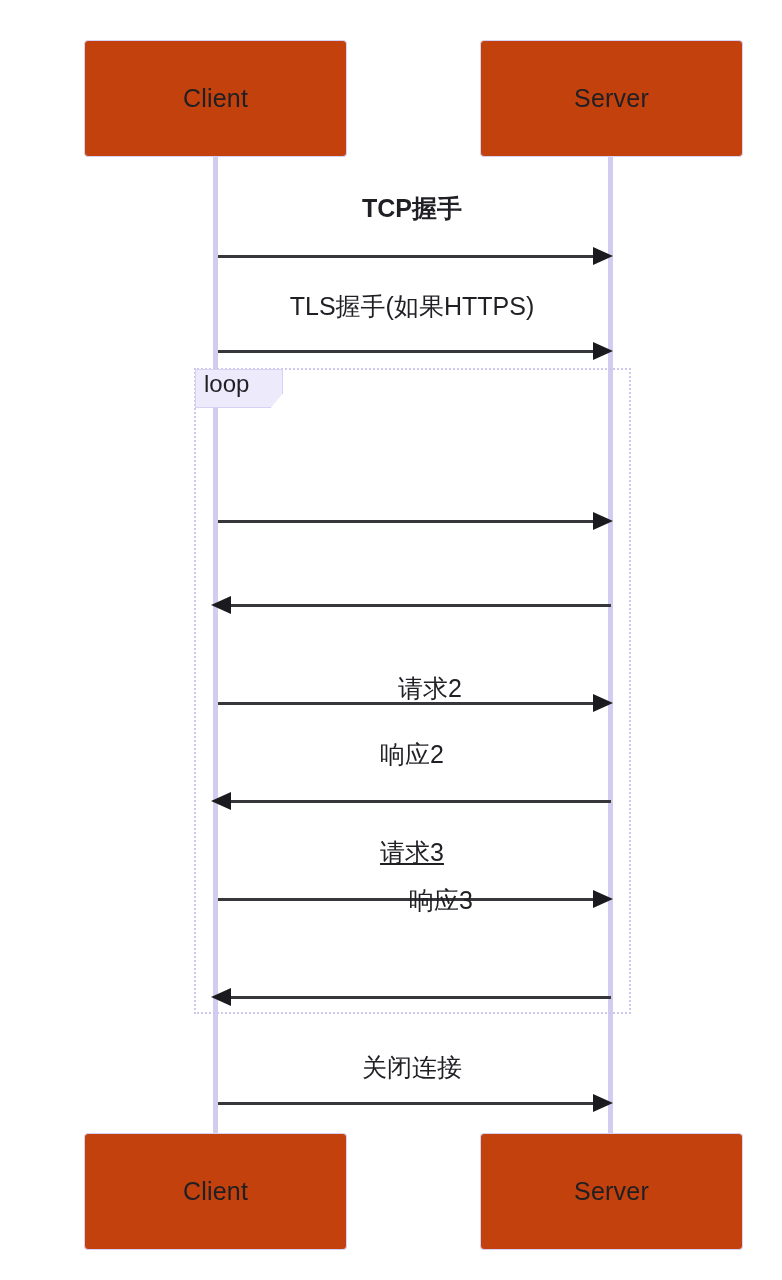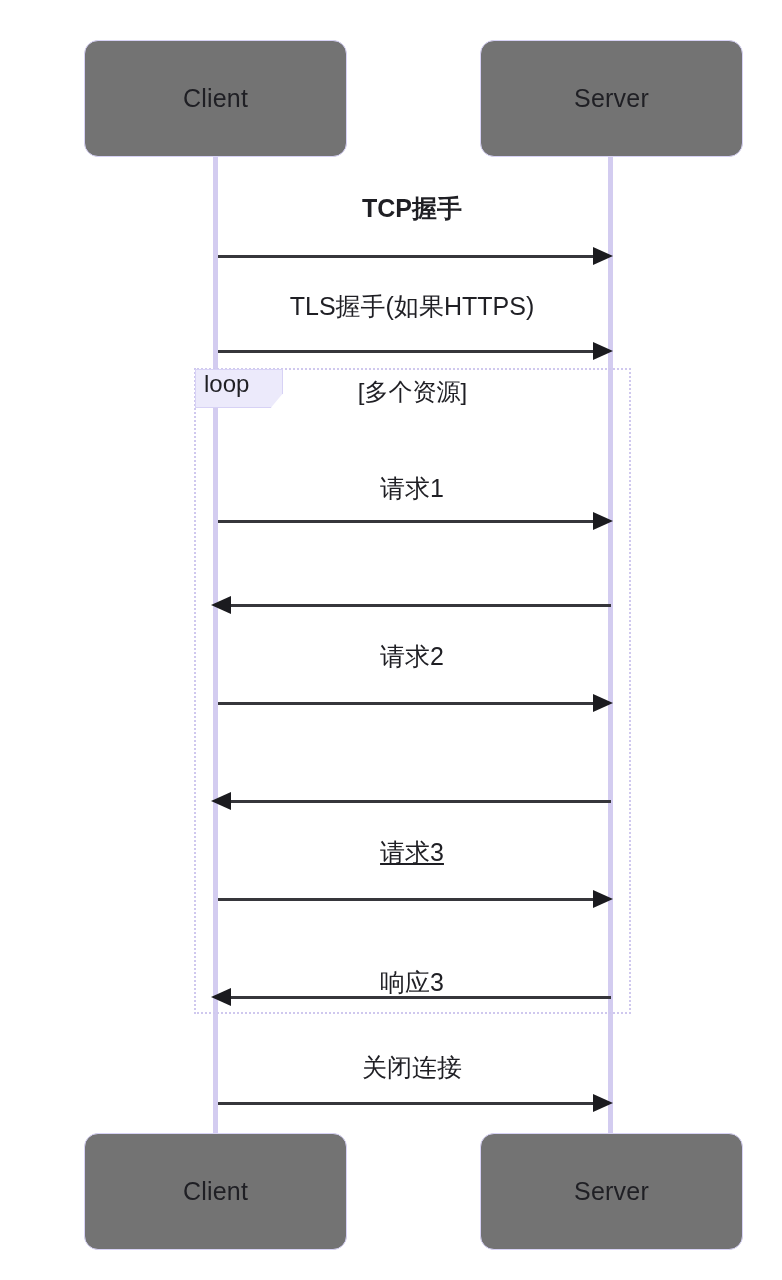--- a/index.html
+++ b/index.html
@@ -20,23 +20,23 @@
     left: 0;
     top: 0;
     width: 782px;
     height: 1280px;
   }
 
   
   .participant-box {
     position: absolute;
     box-sizing: border-box;
-    background: #737373;
+    background: #c2410c;
     border: 1.6px solid #D7D2F5;
-    border-radius: 14px;
+    border-radius: 4px;
     display: flex;
     align-items: center;
     justify-content: center;
   }
   .participant-label {
     font-size: 25px;
     color: #1f1f24;
     letter-spacing: 0.2px;
     line-height: 1;
     white-space: nowrap;
@@ -160,63 +160,62 @@
   <div class="participant-box" id="participant-server-top">
     <span class="participant-label">Server</span>
   </div>
 
   <div class="lifeline" id="lifeline-client"></div>
   <div class="lifeline" id="lifeline-server"></div>
 
   <div id="loop-fragment"></div>
   <div id="loop-label-box"></div>
   <div id="loop-label-text">loop</div>
-  <div id="loop-condition-text">[多个资源]</div>
 
   <div class="message-label" style="top:196px;font-weight:bold;">TCP握手</div>
   <div class="message" style="top:255px;">
     <div class="message-line"></div>
     <div class="arrowhead right"></div>
   </div>
 
   <div class="message-label" style="top:294px;text-align:center;">TLS握手(如果HTTPS)</div>
   <div class="message" style="top:350px;">
     <div class="message-line"></div>
     <div class="arrowhead right"></div>
   </div>
 
-  <div class="message-label" style="top:476px;">请求1</div>
   <div class="message" style="top:520px;">
     <div class="message-line"></div>
     <div class="arrowhead right"></div>
   </div>
 
   <div class="message" style="top:604px;">
     <div class="message-line rtl"></div>
     <div class="arrowhead left"></div>
   </div>
 
-  <div class="message-label" style="top:644px;">请求2</div>
+  <div class="message-label" style="top:676px;padding-left:18px;">请求2</div>
   <div class="message" style="top:702px;">
     <div class="message-line"></div>
     <div class="arrowhead right"></div>
   </div>
 
+  <div class="message-label" style="top:742px;">响应2</div>
   <div class="message" style="top:800px;">
     <div class="message-line rtl"></div>
     <div class="arrowhead left"></div>
   </div>
 
   <div class="message-label" style="top:840px;text-decoration:underline;">请求3</div>
   <div class="message" style="top:898px;">
     <div class="message-line"></div>
     <div class="arrowhead right"></div>
   </div>
 
-  <div class="message-label" style="top:970px;">响应3</div>
+  <div class="message-label" style="top:888px;padding-left:29px;">响应3</div>
   <div class="message" style="top:996px;">
     <div class="message-line rtl"></div>
     <div class="arrowhead left"></div>
   </div>
 
   <div class="message-label" style="top:1055px;">关闭连接</div>
   <div class="message" style="top:1102px;">
     <div class="message-line"></div>
     <div class="arrowhead right"></div>
   </div>

